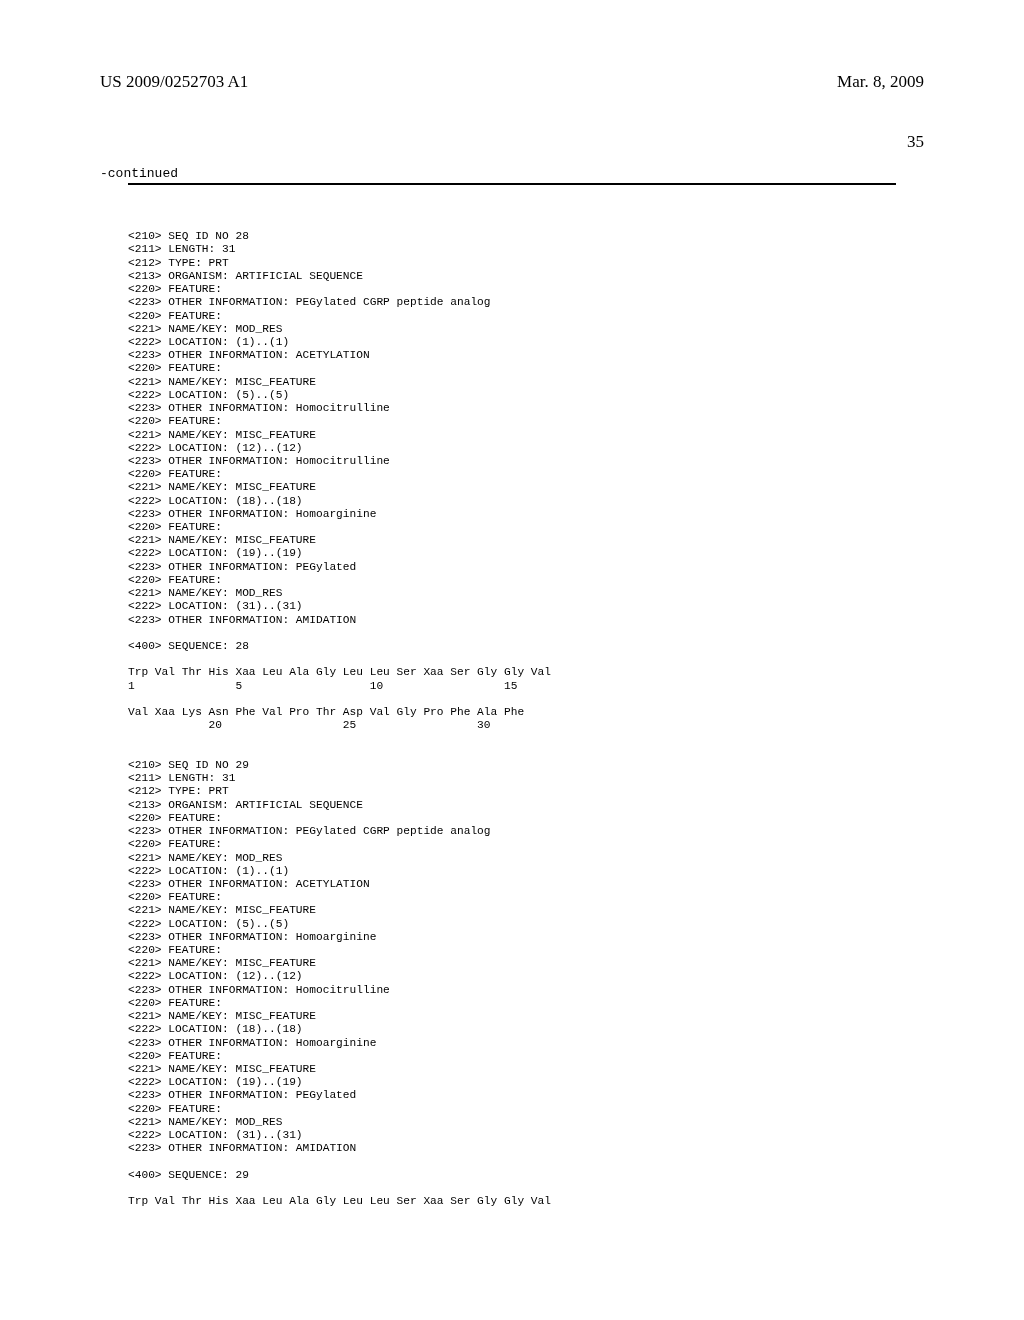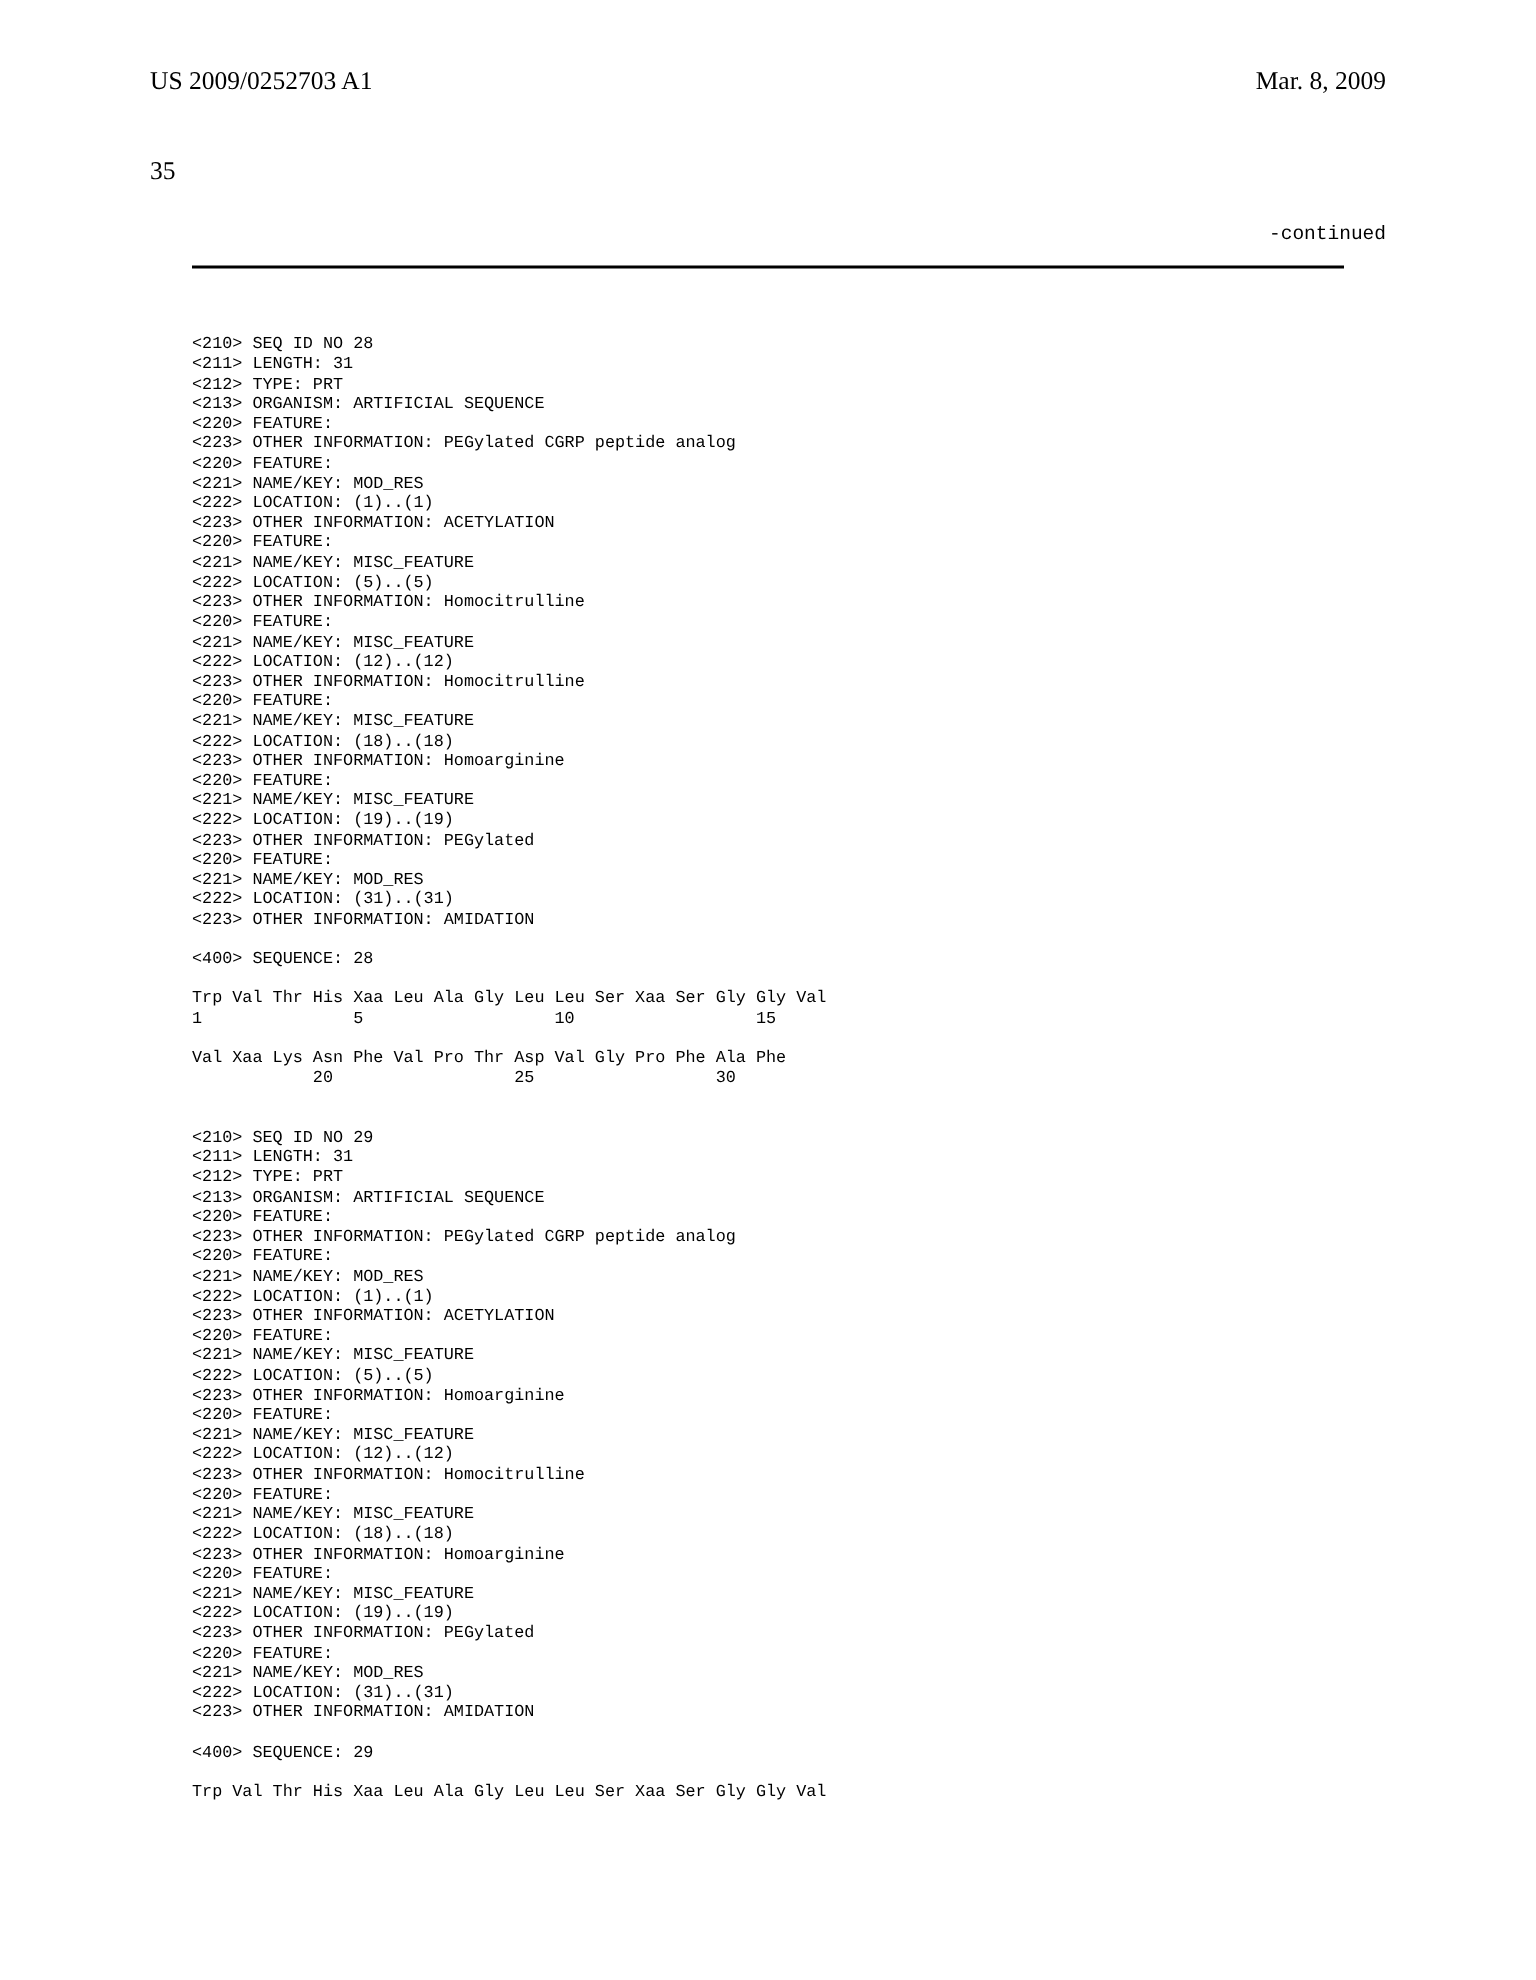--- a/index.html
+++ b/index.html
@@ -7,38 +7,38 @@
     padding: 0;
     background: #fff;
     font-family: "Times New Roman", Times, serif;
     width: 1024px;
   }
   .page {
     width: 1024px;
     height: 1320px;
     position: relative;
     box-sizing: border-box;
-    padding: 44px 100px 40px 100px;
+    padding: 72px 100px 40px 100px;
   }
   .header-row {
     display: flex;
     justify-content: space-between;
     font-size: 17px;
     margin-bottom: 40px;
   }
   .page-number {
-    text-align: left;
+    text-align: right;
     font-size: 17px;
-    margin-bottom: 24px;
+    margin-bottom: 14px;
   }
   .continued {
-    text-align: right;
+    text-align: left;
     font-family: "Courier New", Courier, monospace;
     font-size: 13px;
-    margin-bottom: 14px;
+    margin-bottom: 2px;
   }
   .rule {
     border-top: 2.5px solid #000;
     margin: 0 28px 32px 28px;
   }
   .seq-block {
     font-family: "Courier New", Courier, monospace;
     font-size: 11.2px;
     line-height: 1.18;
     white-space: pre;

